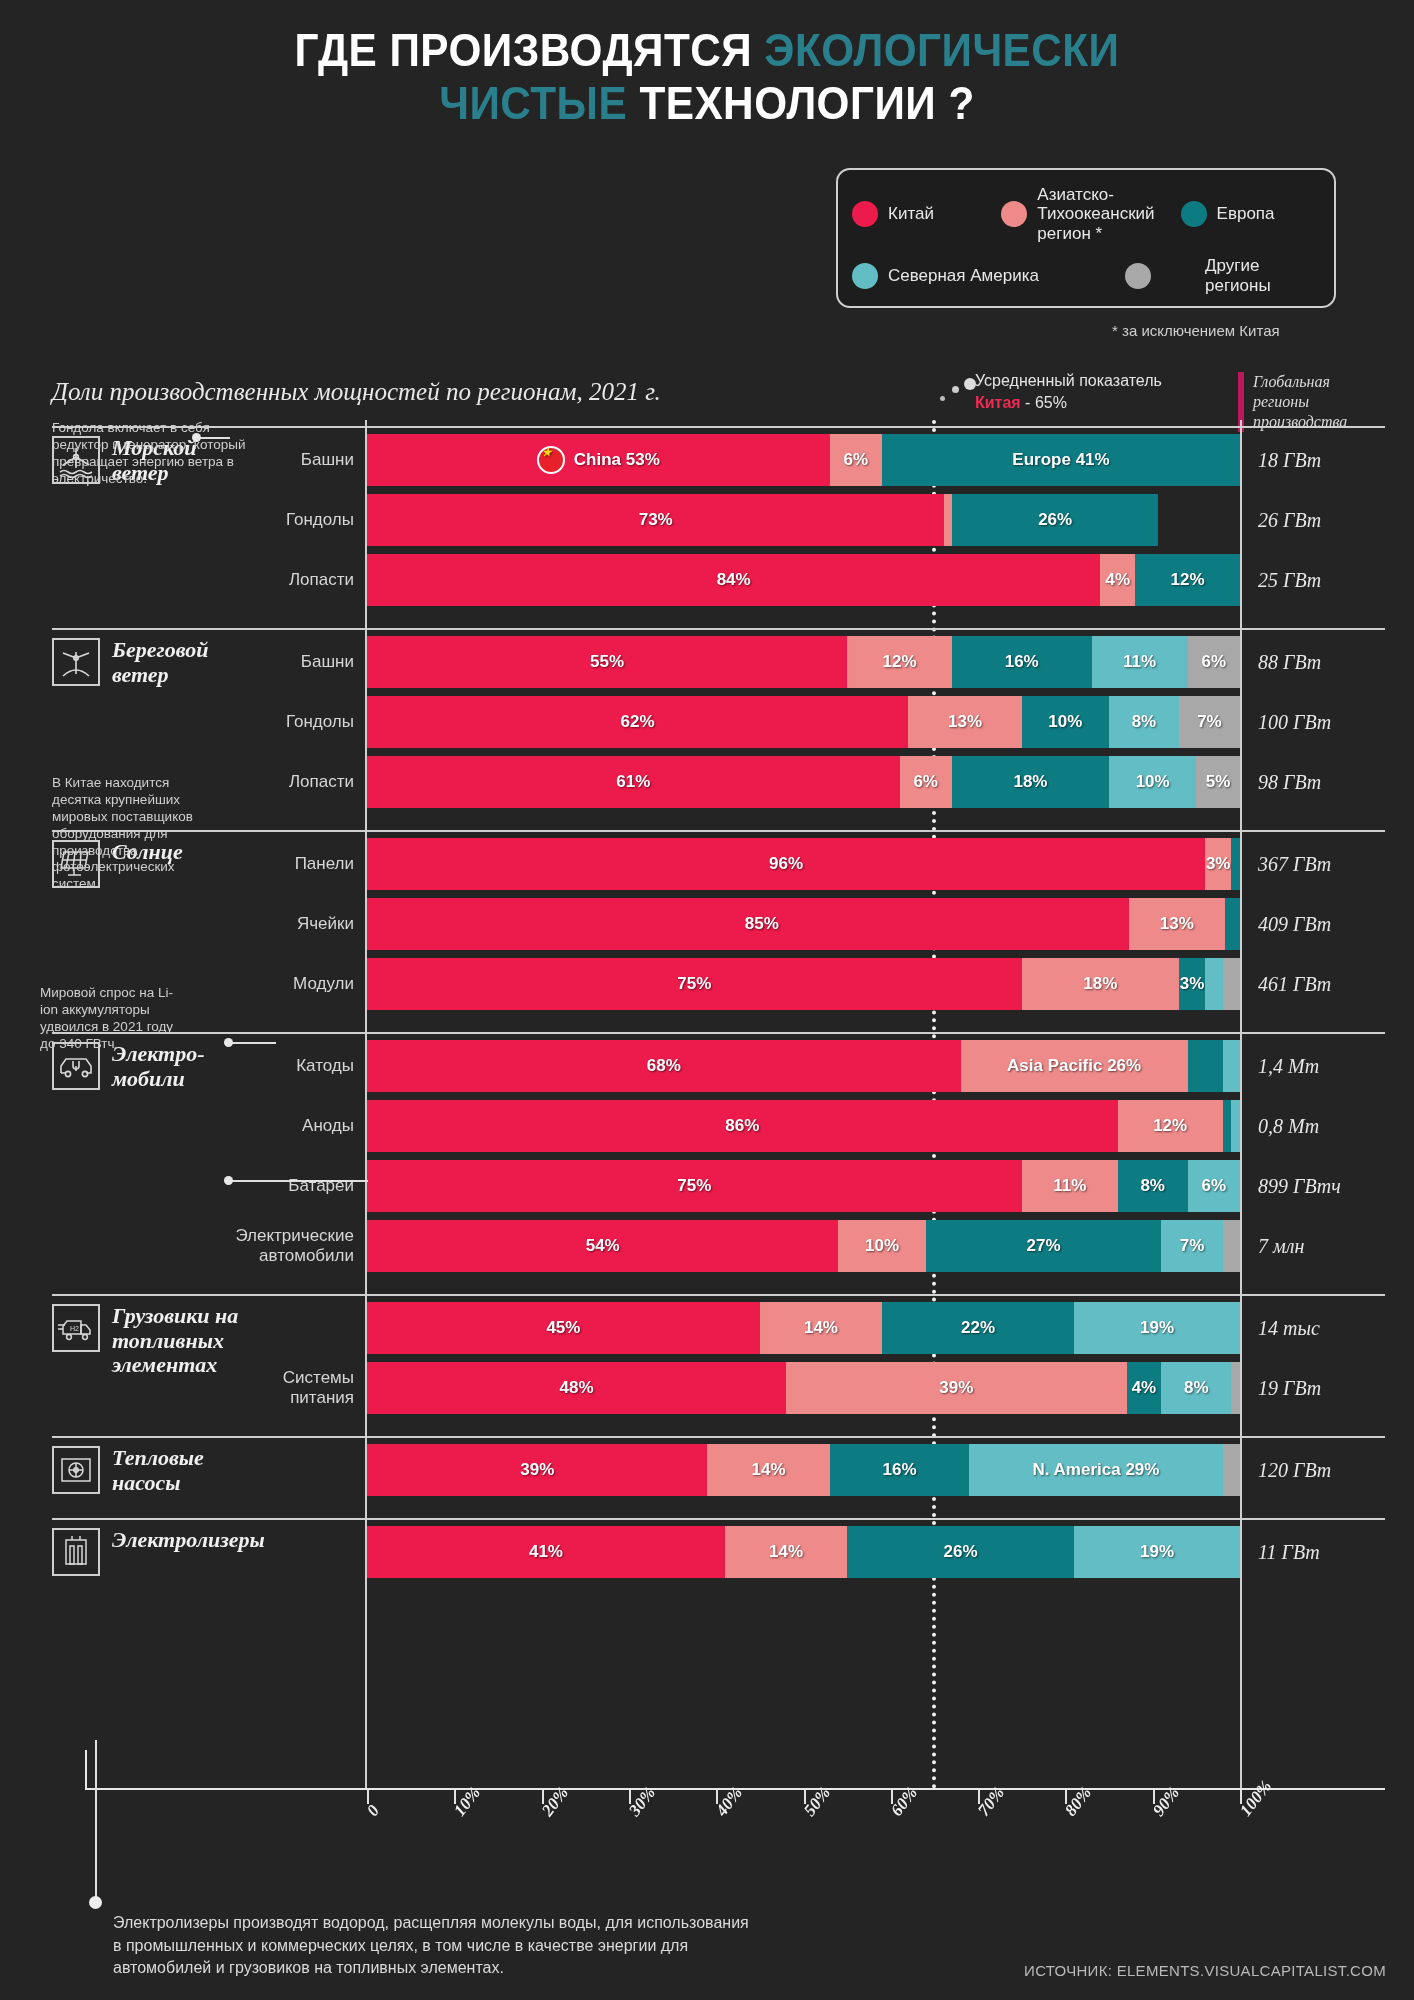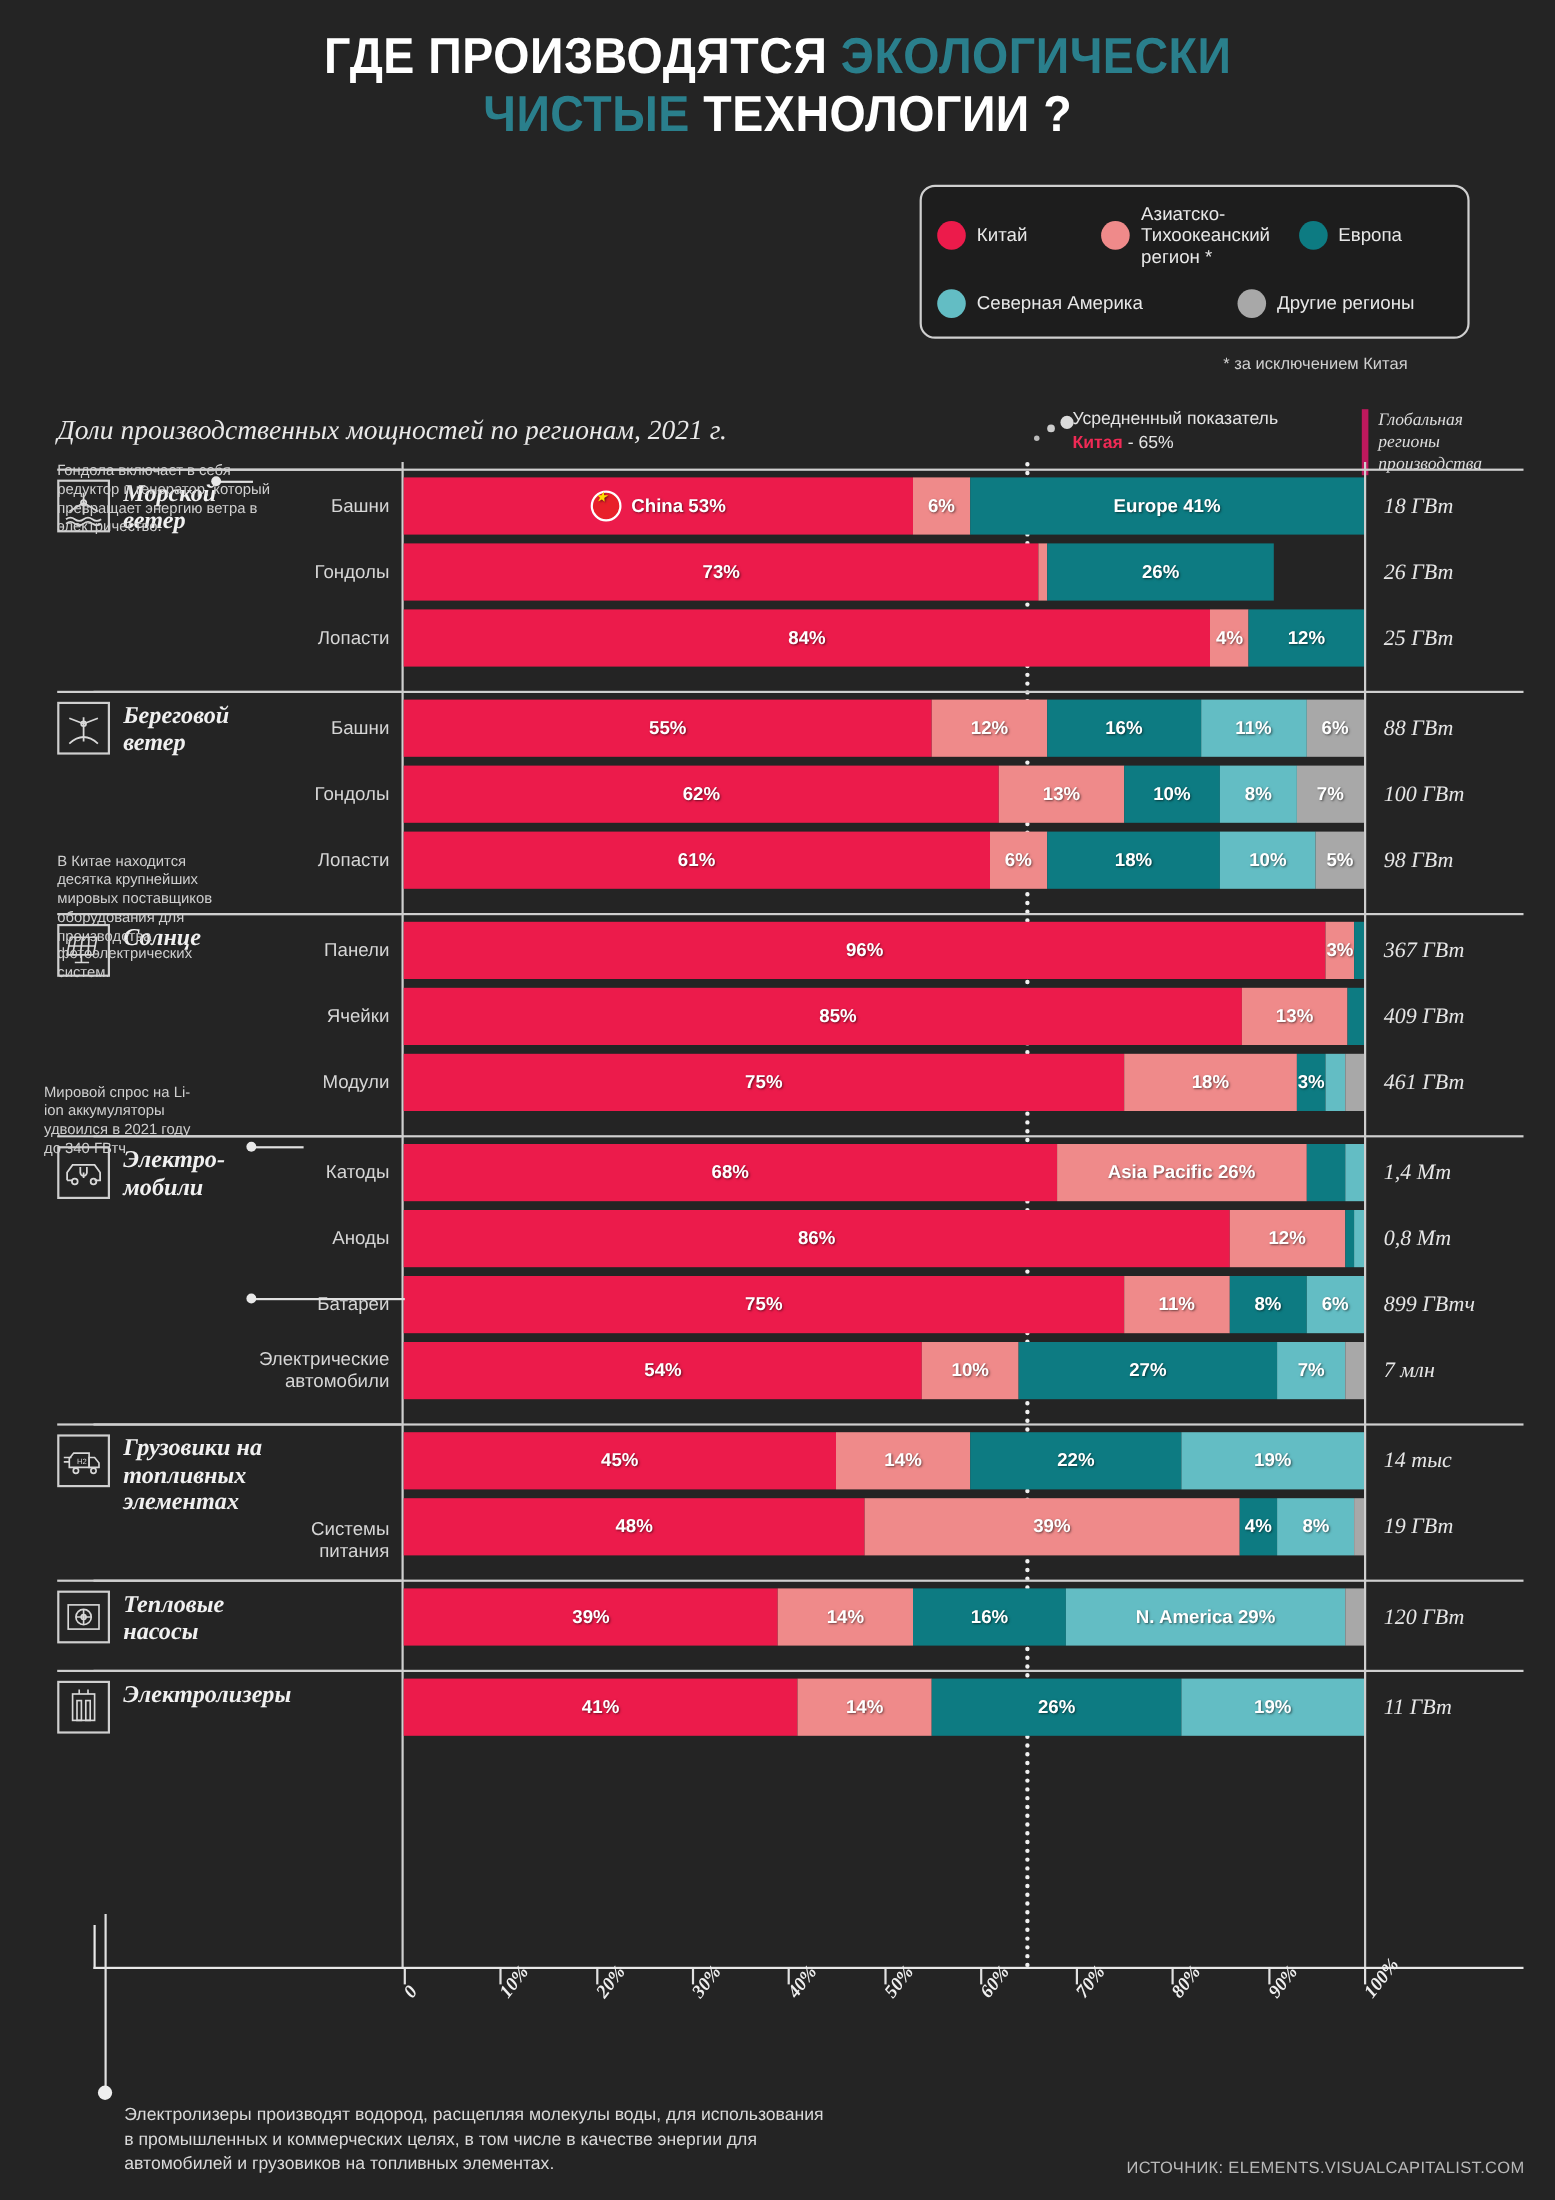--- a/index.html
+++ b/index.html
@@ -35,21 +35,21 @@
   .legend-row { display: flex; align-items: center; }
   .legend-row.r1 { height: 64px; }
   .legend-row.r2 { height: 56px; margin-top: 2px; }
   .legend-item { display: flex; align-items: center; }
   .dot { width: 26px; height: 26px; border-radius: 50%; flex: none; margin-right: 10px; }
   .legend-label { color: #e8e8e8; font-size: 17px; line-height: 1.15; }
   .li-china  { width: 150px; }
   .li-asia   { width: 180px; }
   .li-europe { width: 140px; }
   .li-na     { width: 280px; }
-  .li-other  { width: 200px; }
+  .li-other  { width: 200px; gap: 44px; }
 
   .legend-note {
     position: absolute; left: 1112px; top: 322px;
     color: #cfcfcf; font-size: 15px;
   }
 
   
   .subtitle {
     position: absolute; left: 52px; top: 378px;
     font-family: "Liberation Serif", serif;
@@ -543,21 +543,21 @@
             <div class="seg c-europe" style="width: 192.06px;">
               <span>22%</span>
             </div>
             <div class="seg c-na" style="width: 165.87px;">
               <span>19%</span>
             </div>
           </div>
           <div class="cap" style="top: 15px;">14 тыс</div>
         </div>
         <div class="row" style="top: 942px; height: 52px;">
-          <div class="rowlabel" style="top: 6px; margin-top: 12px;">Системы<br>питания</div>
+          <div class="rowlabel" style="top: 6px;">Системы<br>питания</div>
           <div class="bar" style="width: 873px;">
             <div class="seg c-china" style="width: 419.04px;">
               <span>48%</span>
             </div>
             <div class="seg c-asia" style="width: 340.47px;">
               <span>39%</span>
             </div>
             <div class="seg c-europe" style="width: 34.92px;">
               <span>4%</span>
             </div>

